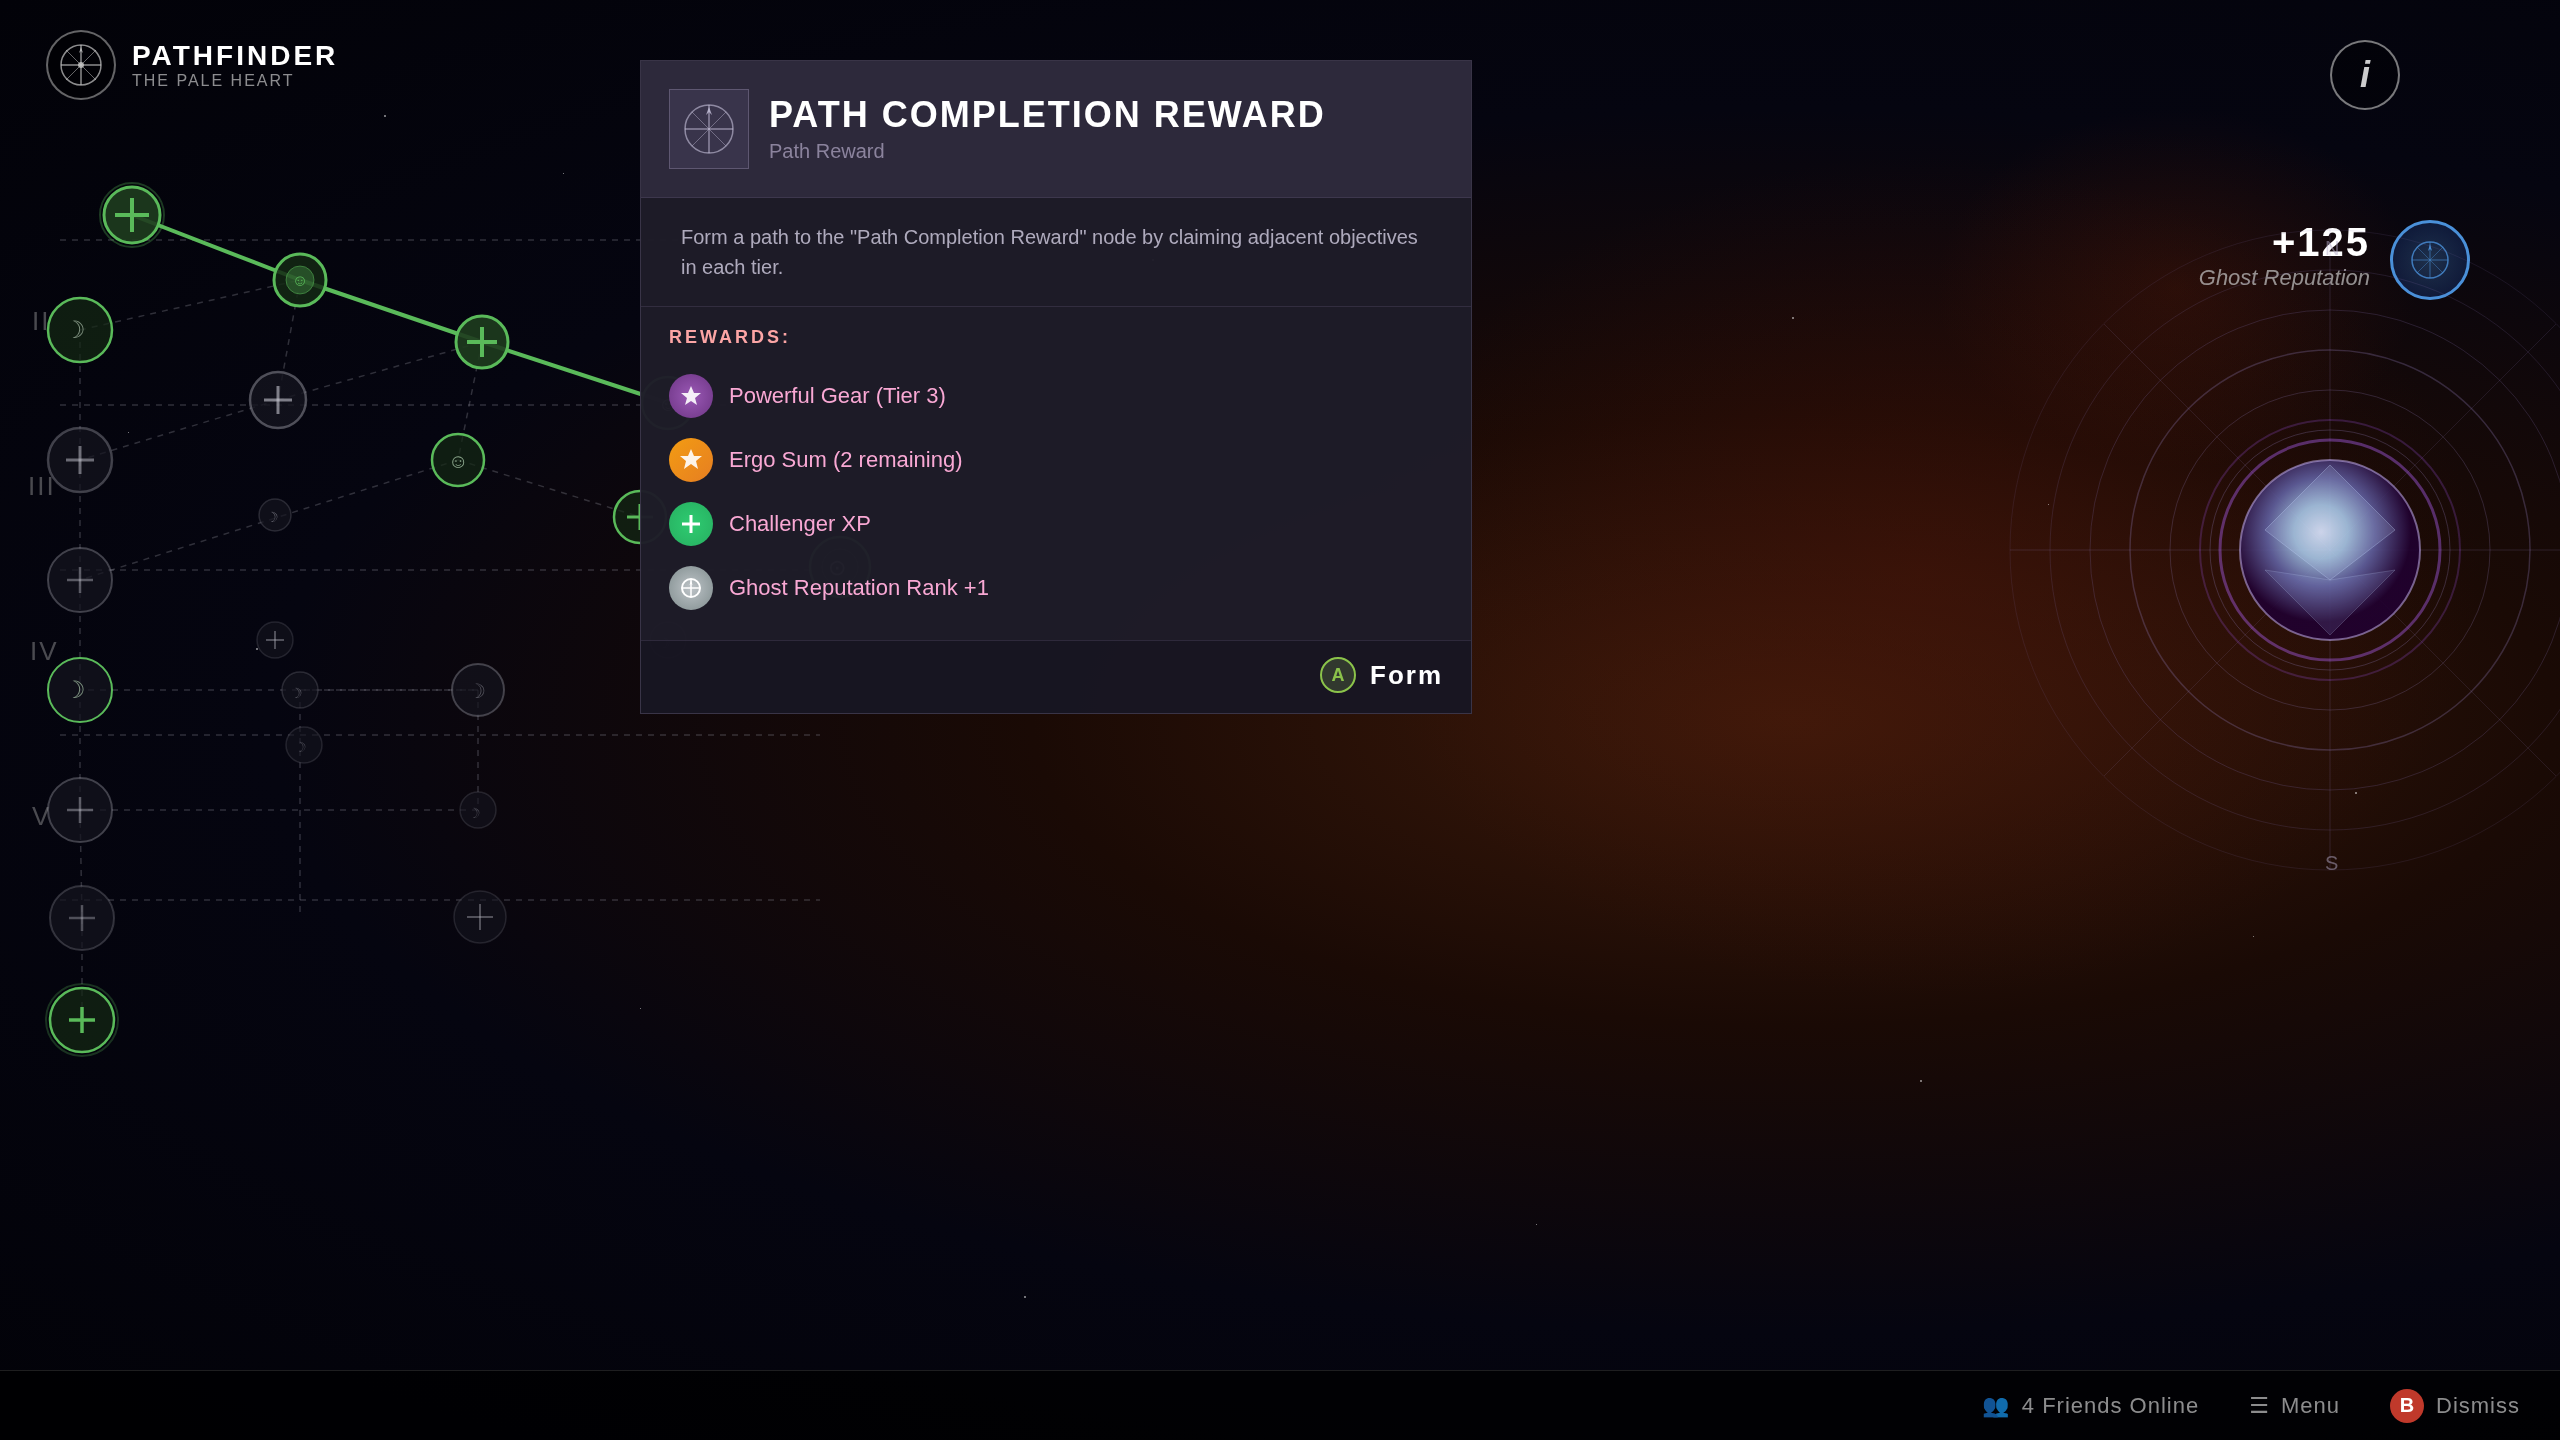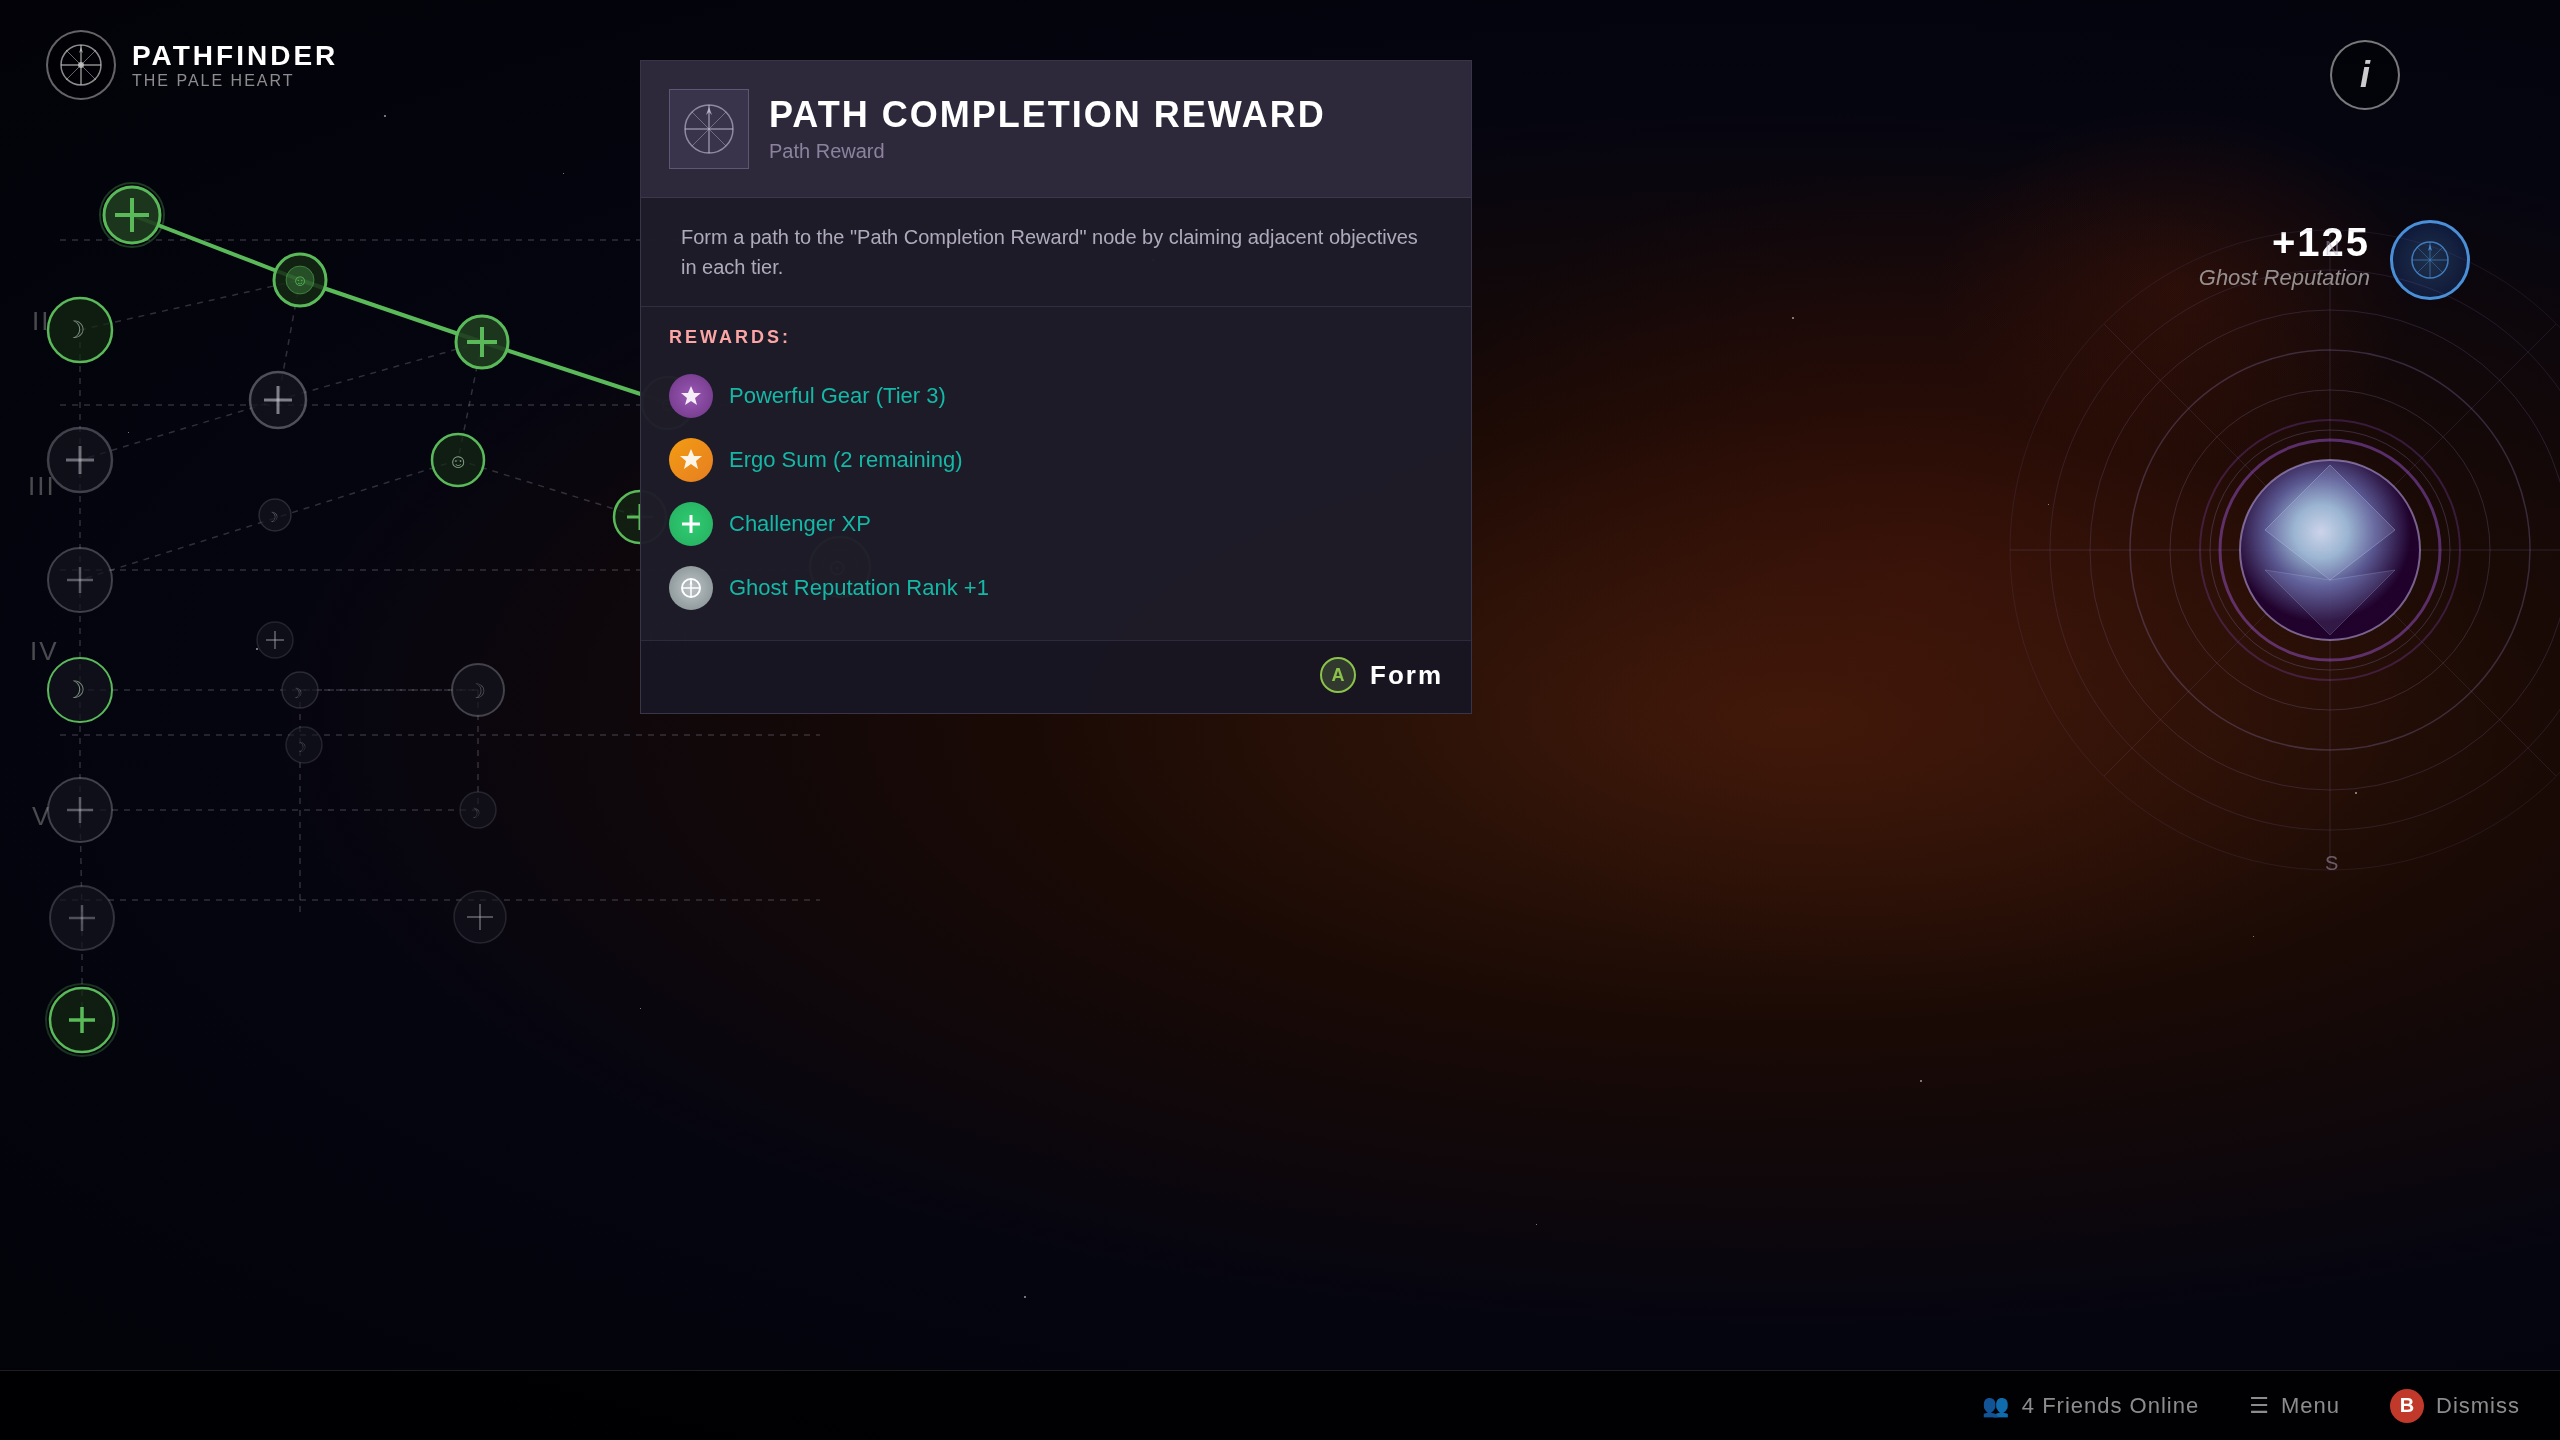--- a/index.html
+++ b/index.html
@@ -267,21 +267,21 @@
     .reward-icon.green {
       background: radial-gradient(circle, #2ecc71 0%, #27ae60 100%);
     }
 
     .reward-icon.silver {
       background: radial-gradient(circle, #bdc3c7 0%, #7f8c8d 100%);
     }
 
     .reward-name {
       font-size: 22px;
-      color: #14b8a6;
+      color: #f9a8d4;
     }
 
     .popup-claim {
       display: flex;
       align-items: center;
       justify-content: flex-end;
       padding: 16px 28px 20px;
       background: rgba(20,18,30,0.6);
       border-top: 1px solid rgba(100,90,120,0.3);
       gap: 14px;

